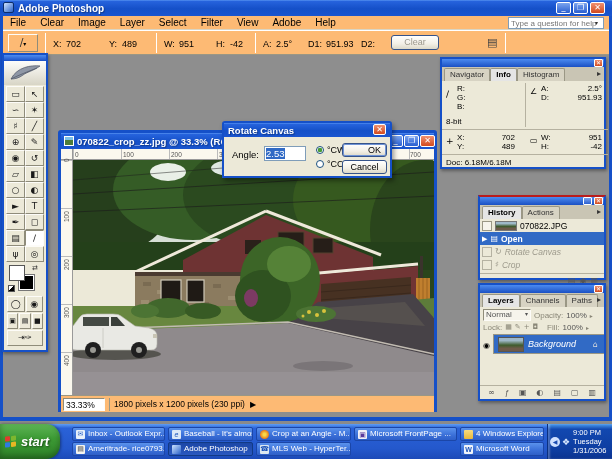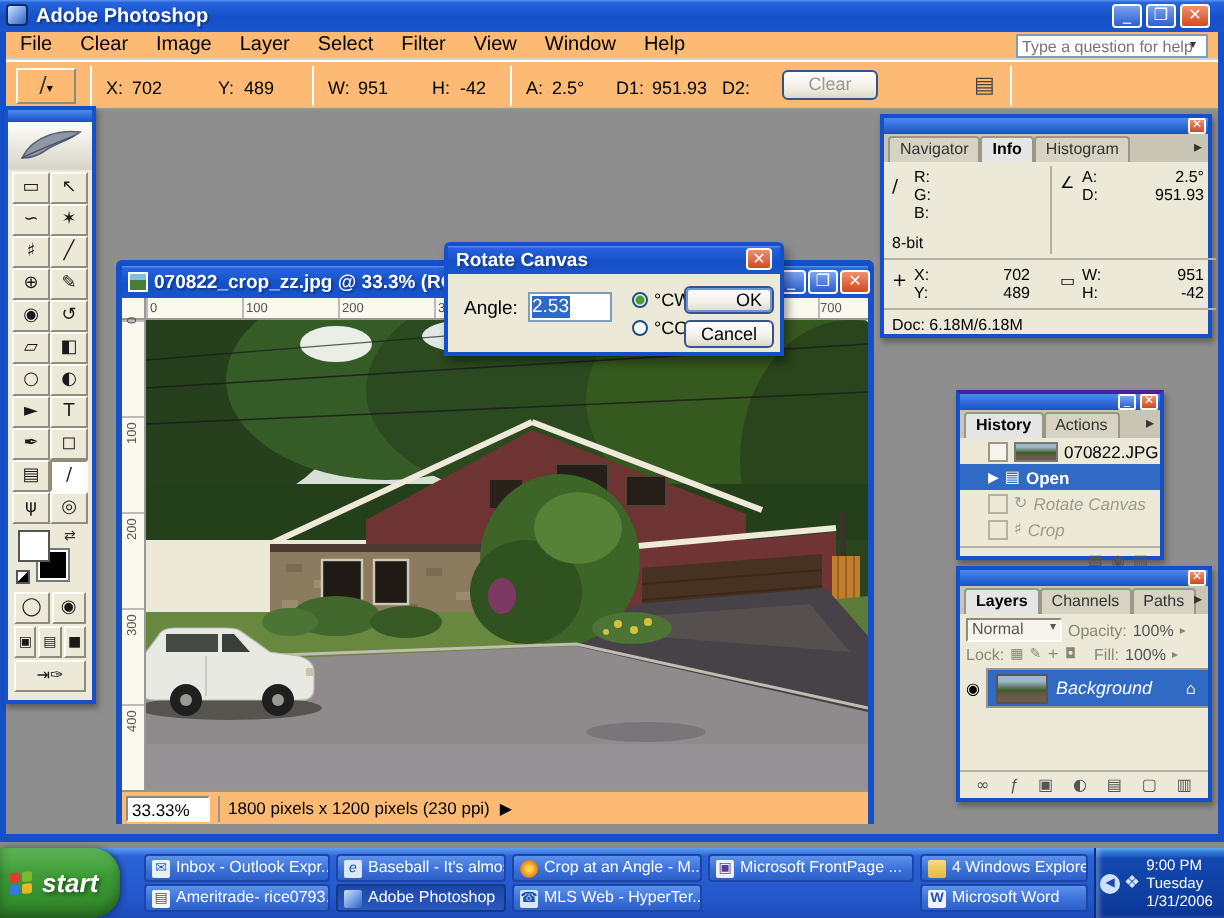--- a/index.html
+++ b/index.html
@@ -32,21 +32,21 @@
   .xpbtn{border:1px solid #35538a;border-radius:3px;background:linear-gradient(#fff,#f2efe6 60%,#dcd8c8);
          font-size:9px;text-align:center;color:#000;}
   .xpbtn.def{box-shadow:inset 0 0 0 1px #6f93d6;padding-left:20px;}
   .tbtn{height:14px;border-radius:2px;border:1px solid #1b46a8;color:#fff;font-size:8px;line-height:12px;
         background:linear-gradient(#5a92ec,#3a6fd8 60%,#2e5fc8);white-space:nowrap;overflow:hidden;
         display:flex;align-items:center;gap:3px;padding:0 3px;}
   .tbtn.active{background:linear-gradient(#1c47a6,#2a58c0);border-color:#123a85;}
   .ticon{width:9px;height:9px;flex:0 0 9px;border-radius:1px;font-size:7px;line-height:9px;text-align:center;}
   .ruler{background:#fbf8ee;}
   .rlabel{position:absolute;font-size:6.5px;color:#555;}
-  .hist-row{display:flex;align-items:center;height:13px;font-size:8.5px;gap:3px;padding-left:14px;}
+  .hist-row{display:flex;align-items:center;height:13px;font-size:8.5px;gap:3px;padding-left:2px;}
   .lockglyph{font-size:7px;line-height:9px;}
 </style>
 </head>
 <body>
 
 <div class="stage">
 
   <div class="abs grad-title" style="left:0;top:0;width:612px;height:16px;display:flex;align-items:center;">
     <span class="abs" style="left:3px;top:2px;width:11px;height:11px;background:linear-gradient(135deg,#cfe4ff,#2a62c8);border:1px solid #0b2d6b;border-radius:2px;"></span>
     <span style="margin-left:18px;color:#fff;font-weight:bold;font-size:10px;text-shadow:1px 1px 1px #123a8a;">Adobe Photoshop</span>
@@ -60,21 +60,21 @@
   <div class="abs" style="left:0;top:417px;width:612px;height:4px;background:#1550c8;"></div>
 
   <div class="abs chrome" style="left:3px;top:16px;width:606px;height:14px;display:flex;align-items:center;border-bottom:1px solid #d9d5c4;">
     <span class="menu-item">File</span>
     <span class="menu-item">Clear</span>
     <span class="menu-item">Image</span>
     <span class="menu-item">Layer</span>
     <span class="menu-item">Select</span>
     <span class="menu-item">Filter</span>
     <span class="menu-item">View</span>
-    <span class="menu-item">Window</span>
+    <span class="menu-item">Adobe</span>
     <span class="menu-item">Help</span>
     <input class="abs" style="left: 505px; top: 1px; width: 96px; height: 12px; font-size: 8px; border: 1px solid rgb(127, 157, 185); padding: 0px 2px; color: rgb(119, 119, 119);" placeholder="Type a question for help">
     <span class="abs g" style="left:592px;top:3px;font-size:6px;color:#333;">▾</span>
   </div>
 
   <div class="abs chrome" style="left:3px;top:30px;width:606px;height:25px;border-top:1px solid #fff;border-bottom:1px solid #9a9785;">
     <span class="abs bevel g" style="left:5px;top:3px;width:30px;height:18px;text-align:center;font-size:11px;line-height:16px;color:#333;">∕<span style="font-size:6px;color:#000;">▾</span></span>
     <div class="abs sep-v" style="left:42px;top:2px;height:20px;"></div>
     <span class="abs opt-label" style="left:50px;top:8px;">X:</span>
     <span class="abs opt-label" style="left:63px;top:8px;">702</span>
@@ -313,21 +313,21 @@
       <span class="abs g" style="left:88px;top:55px;font-size:8px;">▭</span>
       <span class="abs" style="left:99px;top:52px;">W:</span>
       <span class="abs" style="left:130px;top:52px;width:30px;text-align:right;">951</span>
       <span class="abs" style="left:99px;top:61px;">H:</span>
       <span class="abs" style="left:130px;top:61px;width:30px;text-align:right;">-42</span>
       <div class="abs" style="left:0;top:73px;width:166px;height:1px;background:#b5b1a0;"></div>
       <span class="abs" style="left:4px;top:77px;">Doc: 6.18M/6.18M</span>
     </div>
   </div>
 
-  <div class="abs palette" style="left:478px;top:195px;width:104px;height:85px;border-top:2px solid #4c1d95;">
+  <div class="abs palette" style="left:478px;top:195px;width:128px;height:85px;border-top:2px solid #b91c1c;">
     <div class="grad-mini" style="height:8px;position:relative;">
       <span class="abs mbtn g" style="right:12px;top:0;">_</span>
       <span class="abs mbtn close g" style="right:1px;top:0;">✕</span>
     </div>
     <div style="display:flex;align-items:flex-end;background:#c9c5b4;padding:1px 2px 0 2px;position:relative;">
       <span class="tab active">History</span>
       <span class="tab">Actions</span>
       <span class="abs g" style="right:3px;top:2px;font-size:8px;color:#333;">▸</span>
     </div>
     <div class="hist-row">

